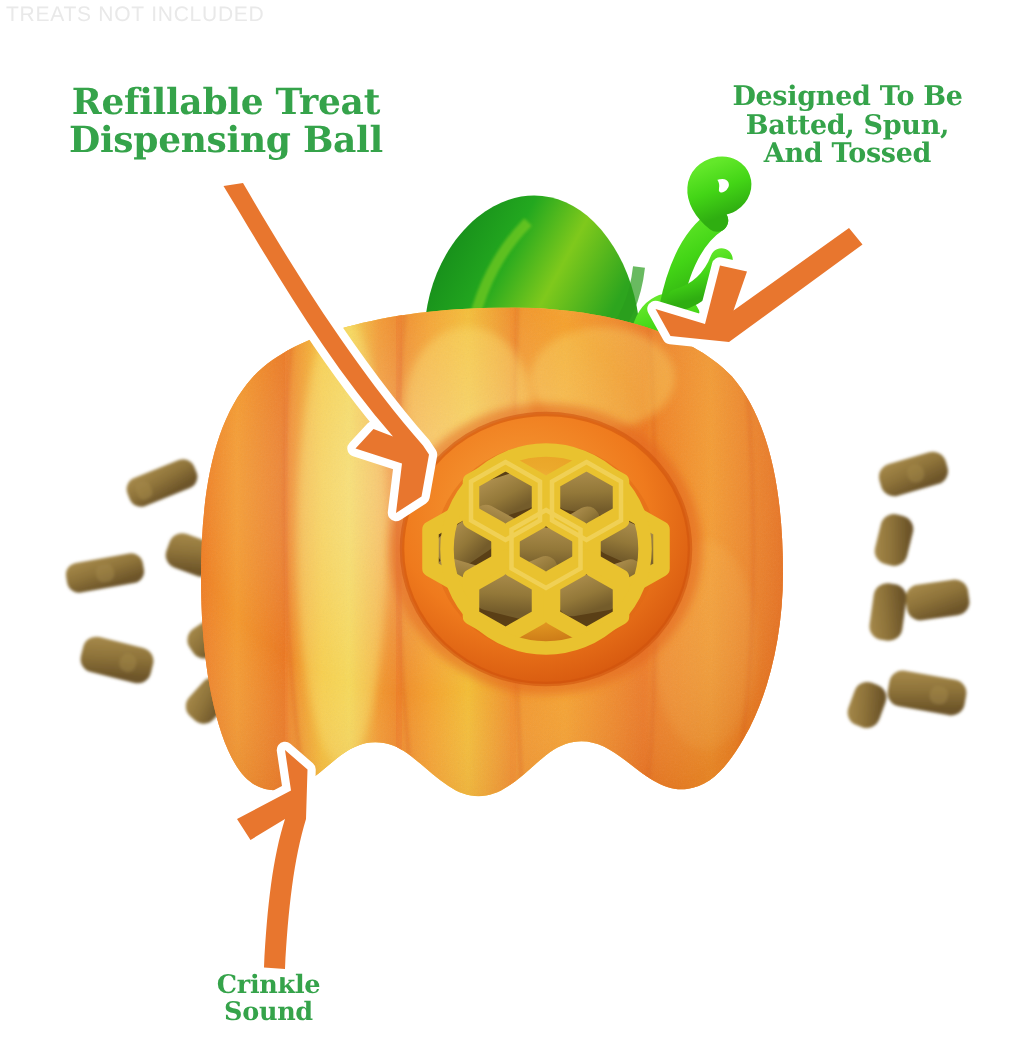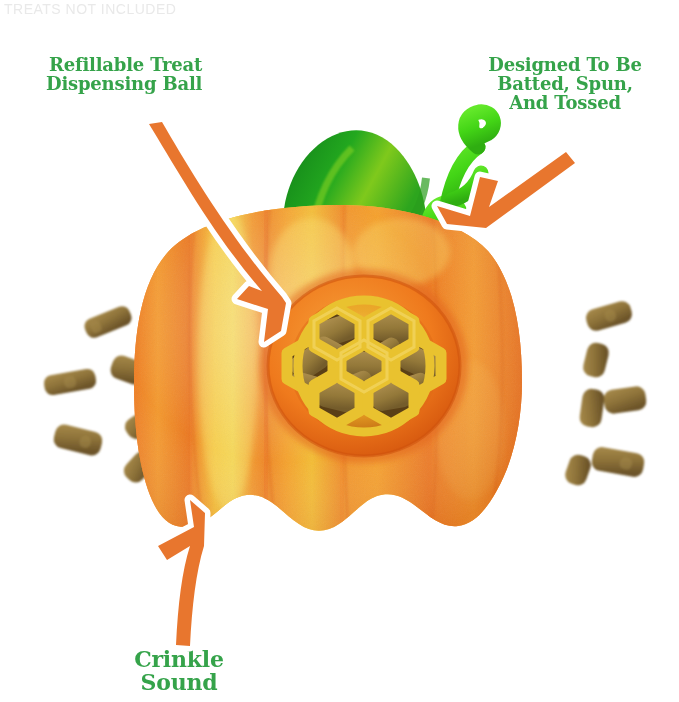--- a/index.html
+++ b/index.html
@@ -19,23 +19,23 @@
   .callout{
     position:absolute;
     font-family:"DejaVu Serif",serif;
     font-weight:bold;
     color:#35a34a;
     line-height:1.06;
     white-space:pre-line;
     letter-spacing:-0.2px;
     text-shadow:0 0 1px rgba(255,255,255,.9);
   }
-  #c-left{left:46px;top:55px;font-size:18px;text-align:right;}
+  #c-left{left:46px;top:55px;font-size:24px;text-align:center;}
   #c-right{left:452px;top:55px;width:226px;font-size:18px;text-align:center;}
-  #c-bottom{left:74px;top:648px;width:210px;font-size:22px;text-align:center;}
+  #c-bottom{left:74px;top:648px;width:210px;font-size:17px;text-align:center;}
 
   
   svg.layer{position:absolute;left:0;top:0;width:679px;height:702px;}
   #art{z-index:2;}
   #arrows{z-index:5;}
 </style>
 </head>
 <body>
 
 <div id="stage">

